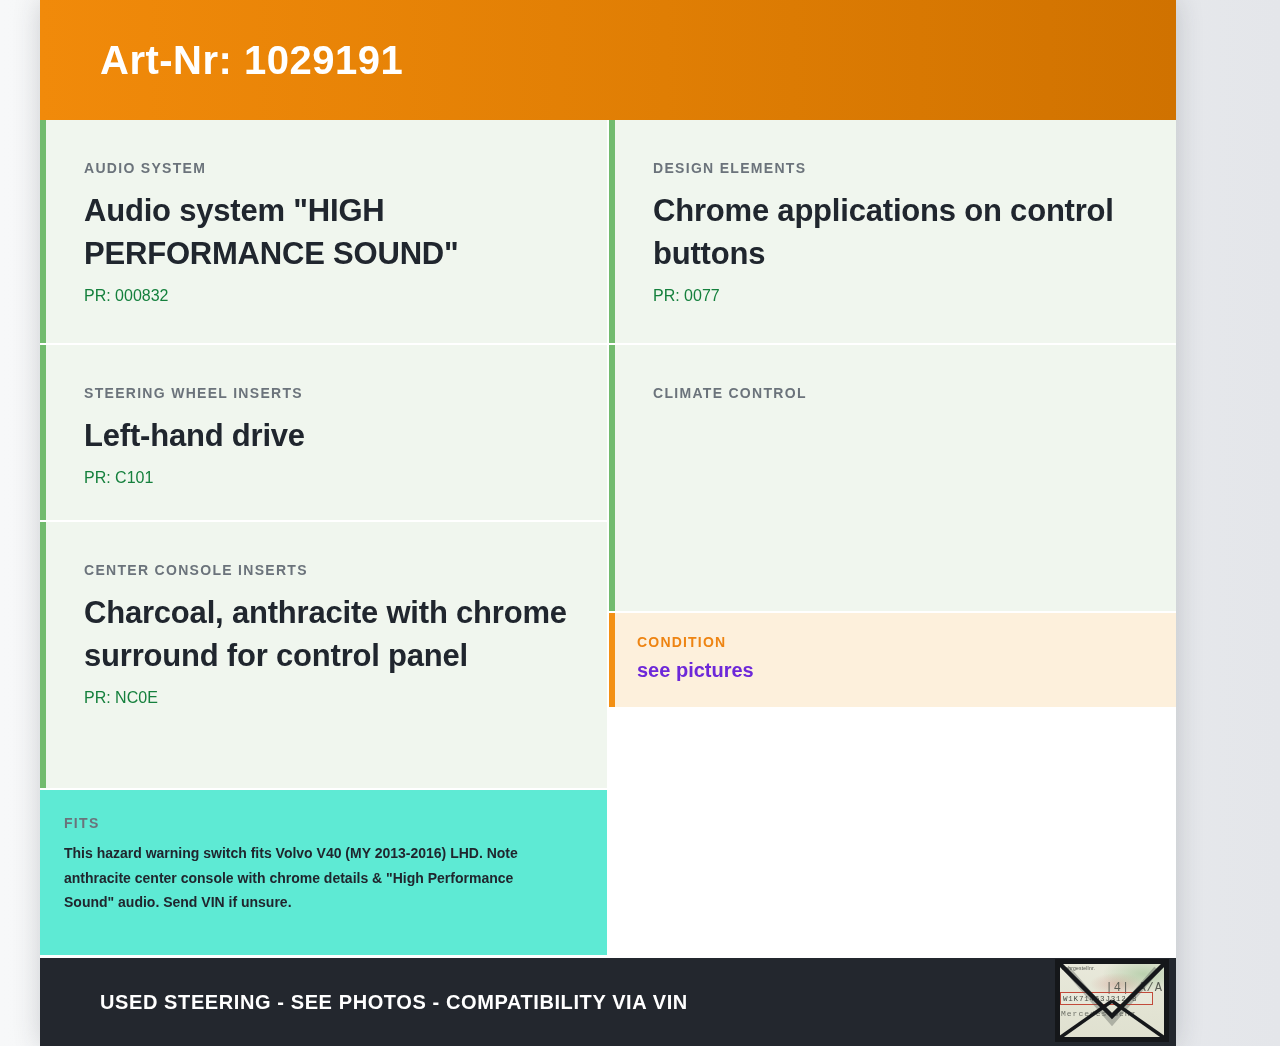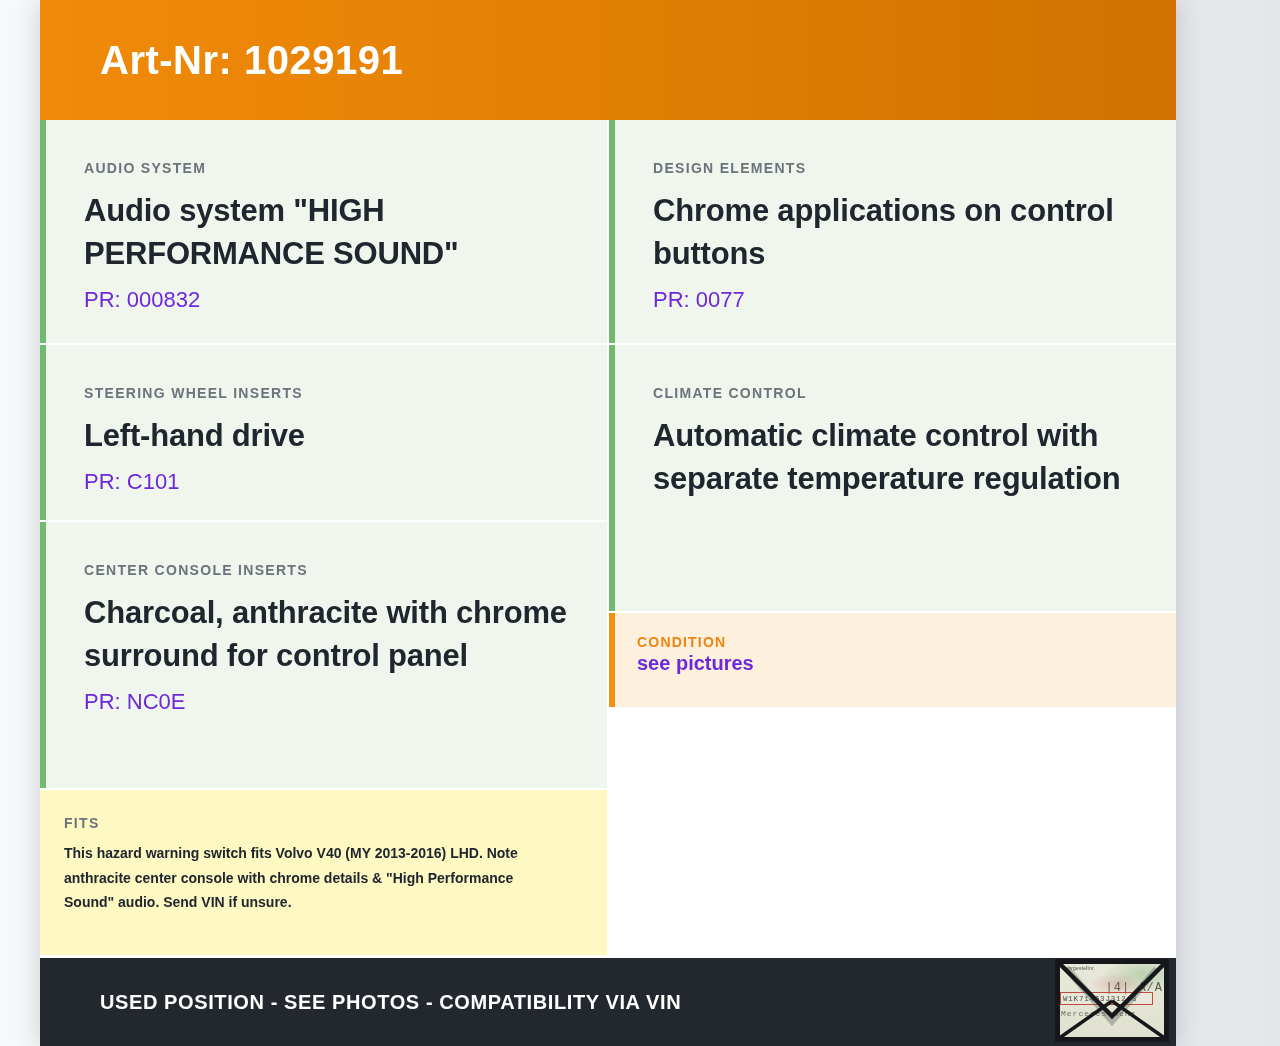--- a/index.html
+++ b/index.html
@@ -36,36 +36,36 @@
     padding: 40px 40px 0 38px; overflow: hidden;
   }
   .card .spec-label, .plain-label {
     font-size: 14px; font-weight: 700; letter-spacing: 1.3px;
     color: #6b737b; margin-bottom: 13px;
   }
   .card .spec-title {
     font-size: 31px; line-height: 43px; font-weight: 700;
     color: #20262e; margin-bottom: 12px; letter-spacing: -0.2px;
   }
-  .card .spec-pr { font-size: 22px; color: #6d28d9; }
+  .card .spec-pr { font-size: 16px; color: #15803d; }
   .h223 { height: 223px; flex: 0 0 223px; }
   .h175 { height: 175px; flex: 0 0 175px; }
   .h266 { height: 266px; flex: 0 0 266px; }
   .condition-card {
     height: 94px; flex: 0 0 94px;
     background: #fdf0dc; border-left: 6px solid #f39014;
     padding: 21px 24px 0 22px; overflow: hidden;
   }
   .condition-card .cond-label {
     font-size: 14px; font-weight: 700; letter-spacing: 1.2px;
-    color: #ee8412; margin-bottom: 2px;
+    color: #ee8412; margin-bottom: 9px;
   }
   .condition-card .cond-value { font-size: 20px; font-weight: 600; color: #6d28d9; }
   .fits-card {
-    height: 165px; flex: 0 0 165px; background: #fef9c3;
+    height: 165px; flex: 0 0 165px; background: #5eead4;
     padding: 25px 60px 0 24px; overflow: hidden;
   }
   .fits-card .fits-text {
     font-size: 14px; line-height: 24.5px; font-weight: 600; color: #20262e;
   }
   .fits-card .plain-label { margin-bottom: 10px; }
   
   .footer {
     height: 88px; flex: 0 0 88px; background: #23272e;
     display: flex; align-items: center; padding-left: 60px;
@@ -139,32 +139,31 @@
       </div>
 
       <div class="col">
         <div class="card h223">
           <div class="spec-label">DESIGN ELEMENTS</div>
           <div class="spec-title">Chrome applications on control buttons</div>
           <div class="spec-pr">PR: 0077</div>
         </div>
         <div class="card h266">
           <div class="spec-label">CLIMATE CONTROL</div>
-          <div class="spec-title">Automatic climate control with separate temperature regulation</div>
         </div>
         <div class="condition-card">
           <div class="cond-label">CONDITION</div>
           <div class="cond-value">see pictures</div>
         </div>
       </div>
 
     </div>
 
     <div class="footer">
-      <div class="banner">USED POSITION - SEE PHOTOS - COMPATIBILITY VIA VIN</div>
+      <div class="banner">USED STEERING - SEE PHOTOS - COMPATIBILITY VIA VIN</div>
     </div>
 
   </div>
 
   <div class="vin-photo">
     <div class="doc">
       <div class="doc-label">Fahrgestellnr.</div>
       <div class="doc-row2">|4| A/A</div>
       <div class="vin-box">W1K71463J31248</div>
       <div class="vin-suffix">7</div>

